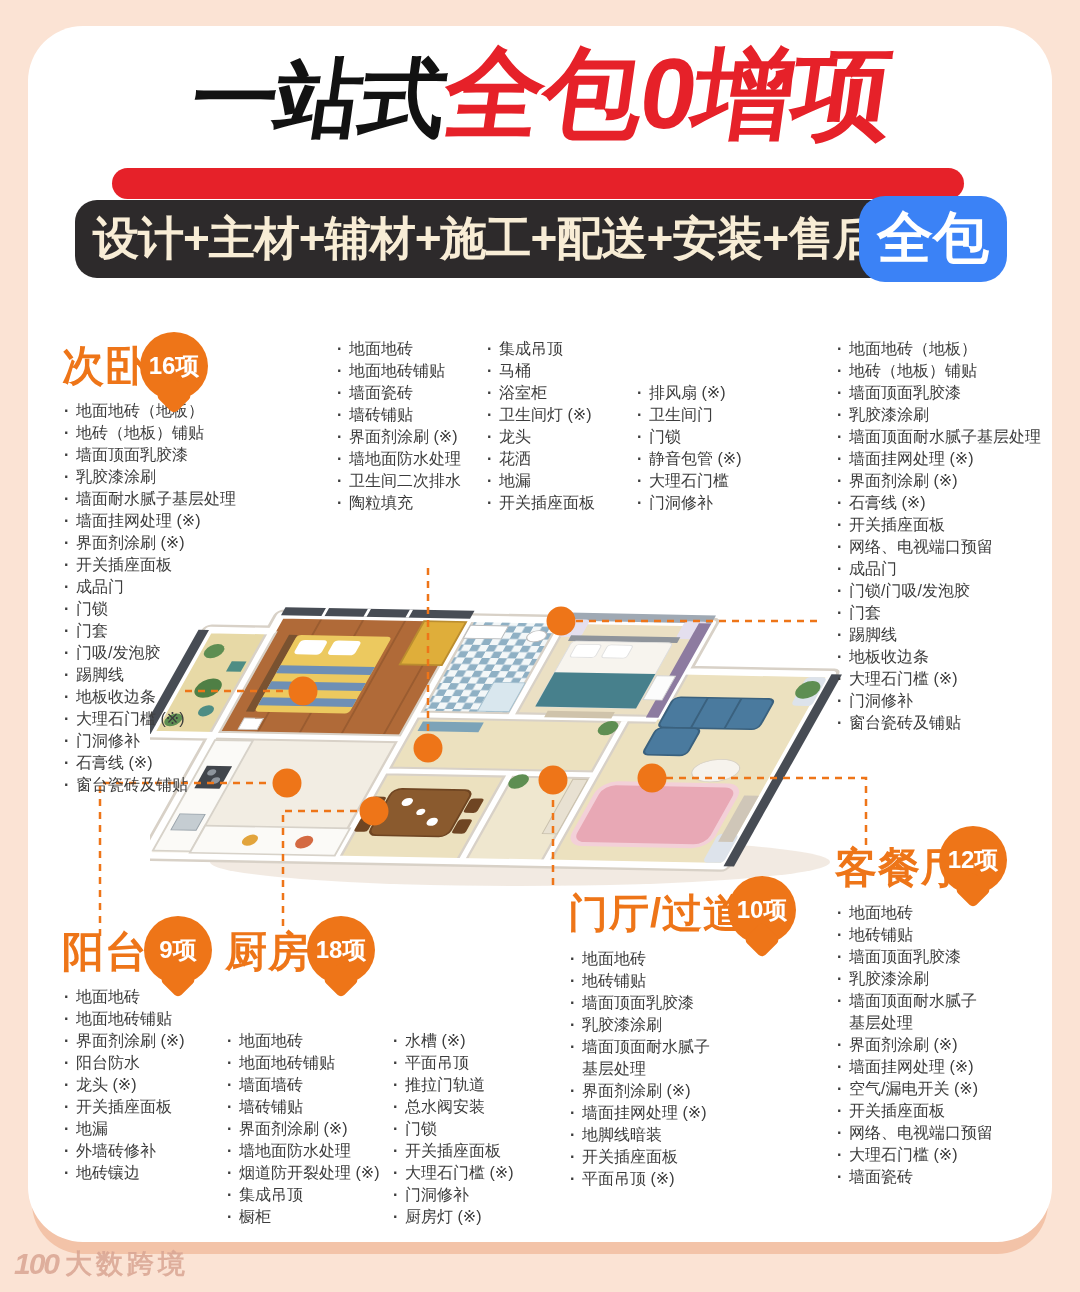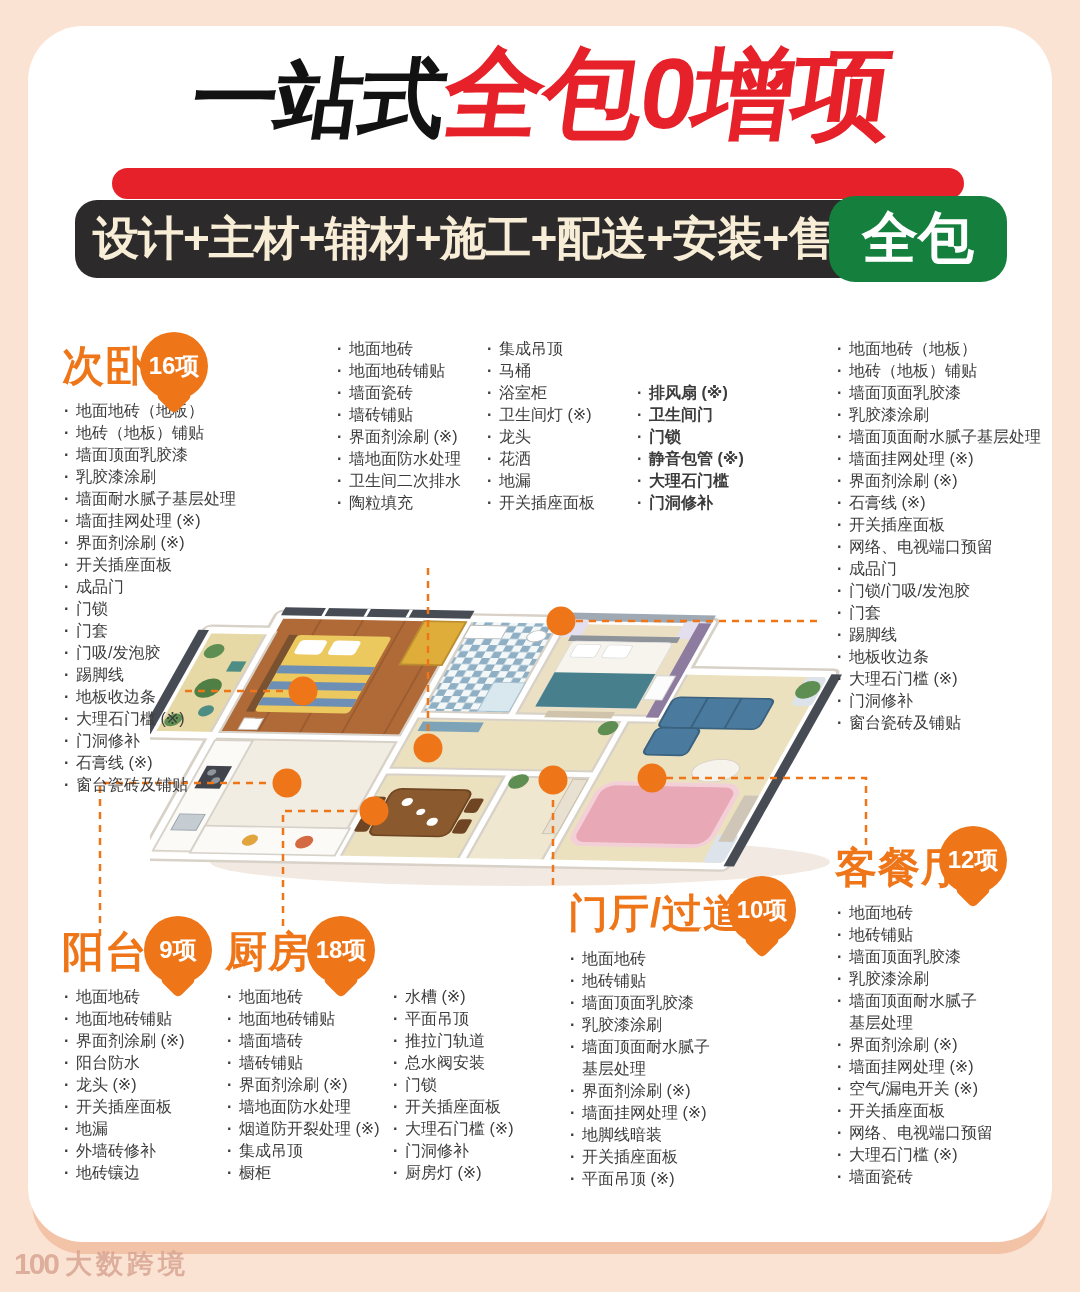--- a/index.html
+++ b/index.html
@@ -11,54 +11,54 @@
   .title-wrap{position:absolute;left:0;top:34px;width:1080px;text-align:center;}
   .title-bar{position:absolute;left:112px;top:134px;width:852px;height:31px;border-radius:16px;background:#e62129;}
   .title{position:relative;display:inline-block;transform:skewX(-8deg);font-weight:bold;
          white-space:nowrap;line-height:118px;letter-spacing:-2px;}
   .t-black{font-size:86px;color:#121212;}
   .t-red{font-size:100px;color:#e62129;}
   
   .banner{position:absolute;left:75px;top:200px;width:930px;height:78px;background:#2d2a2b;border-radius:22px;}
   .banner-text{position:absolute;left:18px;top:50%;transform:translateY(-50%);font-size:46px;font-weight:bold;
                color:#f8edd6;white-space:nowrap;letter-spacing:-1px;}
-  .banner-badge{position:absolute;right:-2px;top:-4px;width:178px;height:86px;background:#15803d;border-radius:26px;
+  .banner-badge{position:absolute;right:-2px;top:-4px;width:148px;height:86px;background:#3b82f6;border-radius:26px;
                 color:#ffffff;font-size:56px;font-weight:bold;display:flex;align-items:center;justify-content:center;}
   
   .sec{position:absolute;z-index:4;}
   .sec-header{position:relative;height:52px;margin-bottom:10px;}
   .sec-title{font-size:42px;font-weight:900;color:#ee7518;letter-spacing:1px;white-space:nowrap;}
   .sec-title.small{font-size:40px;}
   .pin{position:absolute;width:68px;height:68px;background:#ee7518;border-radius:50%;color:#fff;
        display:flex;align-items:center;justify-content:center;font-weight:bold;font-size:24px;z-index:2;}
   .pin::after{content:'';position:absolute;left:50%;bottom:-9px;width:26px;height:26px;background:#ee7518;
        transform:translateX(-50%) rotate(45deg);border-radius:5px;z-index:-1;}
   .cols{display:flex;gap:6px;align-items:flex-end;}
   ul.items{list-style:none;margin:0;padding:0;}
   li.item{position:relative;padding-left:14px;font-size:16px;line-height:22px;color:#3c3c3c;white-space:pre-line;}
   li.item::before{content:'·';position:absolute;left:2px;top:0;font-weight:bold;color:#3c3c3c;}
   #sec-ciwo{left:62px;top:338px;width:245px;}
   #sec-wsj{left:335px;top:338px;width:450px;}
   #sec-wsj .items{width:146px;}
-  #sec-wsj .items:last-child{width:152px;font-weight:bold;}
+  #sec-wsj .items:last-child{width:152px;}
   #sec-zhuwo{left:835px;top:338px;width:235px;}
   #sec-yangtai{left:62px;top:924px;width:180px;}
   #sec-chufang{left:225px;top:924px;width:330px;}
   #sec-chufang .items:first-child{width:160px;}
-  #sec-chufang .items:last-child{width:164px;}
+  #sec-chufang .items:last-child{width:164px;margin-top:44px;}
   #sec-menting{left:568px;top:886px;width:222px;}
   #sec-kecanting{left:835px;top:840px;width:235px;}
   
   .floorplan{position:absolute;left:150px;top:508px;z-index:2;}
   .connectors{position:absolute;left:0;top:0;z-index:3;pointer-events:none;}
   
   .note{position:absolute;left:735px;top:1198px;font-size:17.5px;color:#3f3f3f;z-index:4;white-space:nowrap;}
   .wm{position:absolute;left:14px;top:1246px;display:flex;align-items:center;gap:7px;color:#d9a593;
       font-weight:bold;opacity:.85;z-index:5;}
-  .wm-logo{font-size:30px;letter-spacing:-2px;}
+  .wm-logo{font-size:30px;font-style:italic;letter-spacing:-2px;}
   .wm-text{font-size:27px;letter-spacing:4px;}
 </style>
 </head>
 <body>
 
 <div class="stage">
   <div class="card"></div>
 
   <div class="title-wrap">
     <div class="title-bar"></div>

